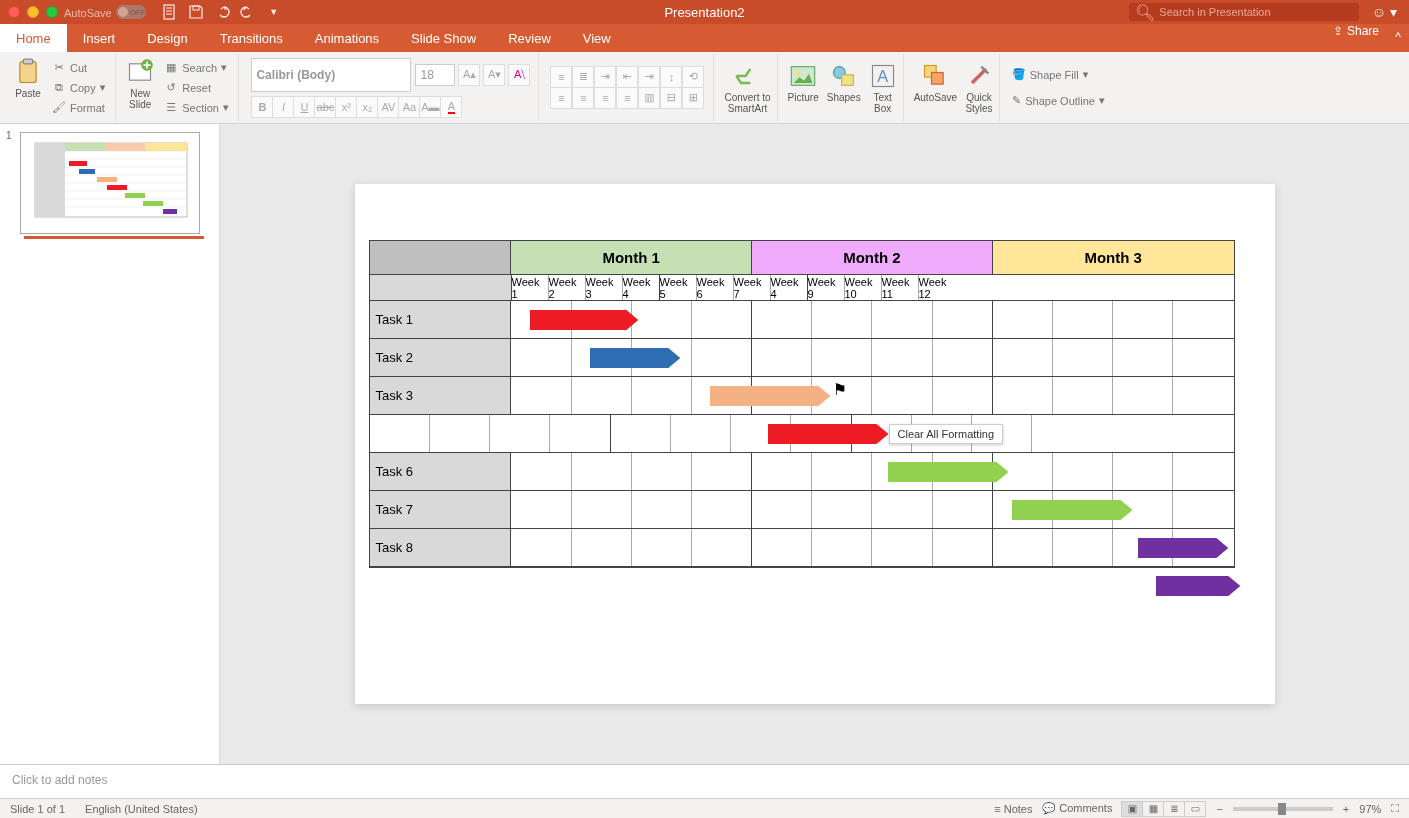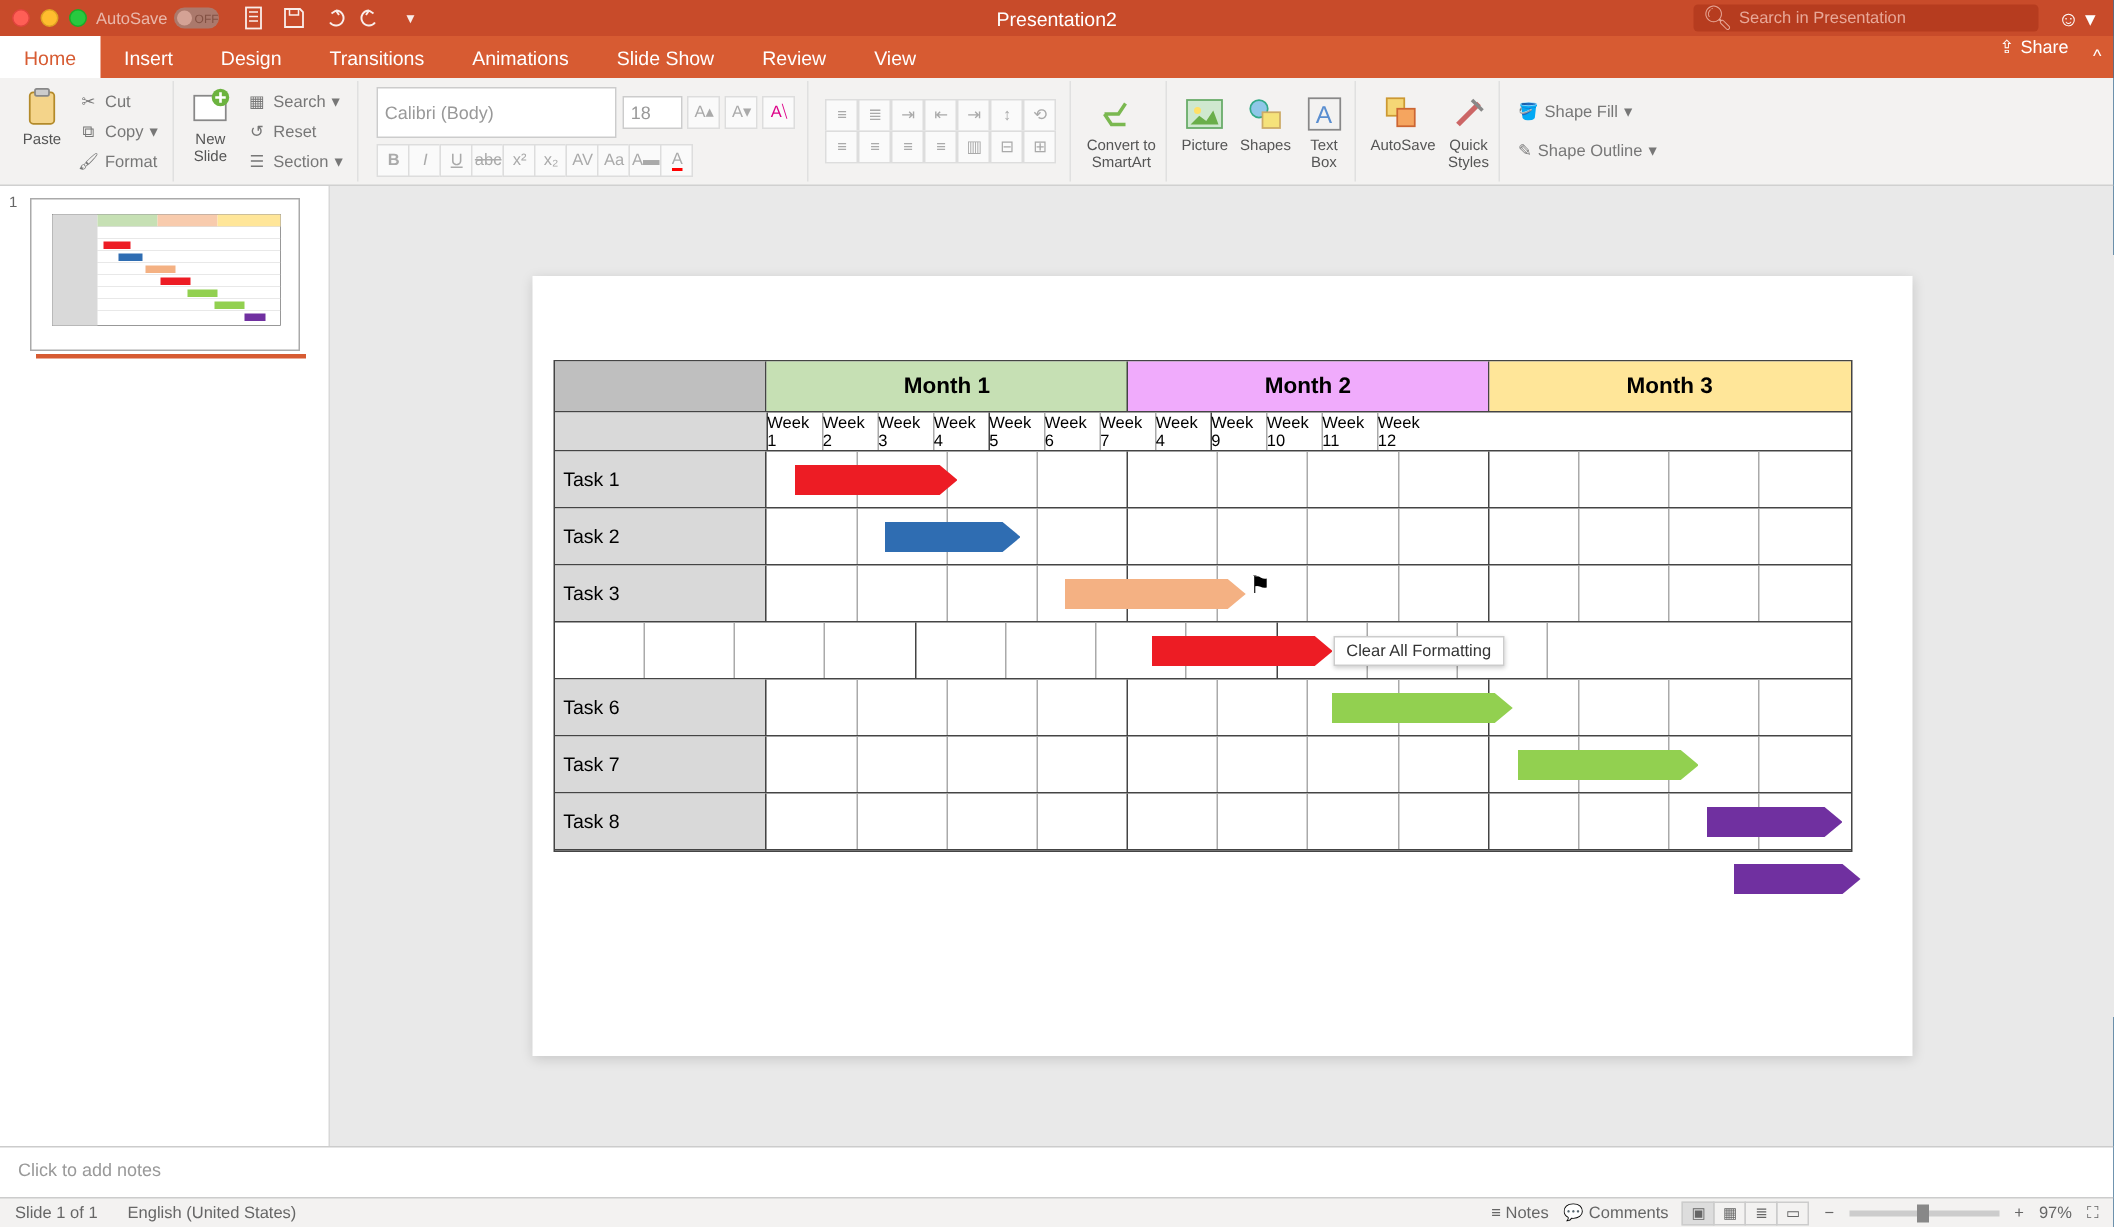--- a/index.html
+++ b/index.html
@@ -33,21 +33,21 @@
 
 
 .ribbon { height: 72px; background: #f3f2f1; border-bottom: 1px solid #d0d0d0; display: flex; align-items: center; padding: 2px 8px; gap: 4px; }
 .group { display: flex; flex-direction: column; align-items: center; height: 100%; padding: 2px 6px; border-right: 1px solid #e0e0e0; justify-content: center; }
 .group.stack { align-items: flex-start; gap: 2px; }
 .bigbtn { display: flex; flex-direction: column; align-items: center; font-size: 10px; color: #555; gap: 2px; }
 .bigbtn .ic { width: 28px; height: 28px; display: flex; align-items: center; justify-content: center; }
 .smallbtn { display: flex; align-items: center; font-size: 11px; color: #777; gap: 4px; height: 20px; padding: 0 4px; }
 .smallbtn .ic { width: 14px; height: 14px; display: flex; align-items: center; justify-content: center; }
 .font-row { display: flex; gap: 4px; align-items: center; }
-.font-select { width: 160px; height: 34px; border: 1px solid #ccc; background: #fff; font-size: 12px; padding: 0 4px; color: #999; }
+.font-select { width: 160px; height: 34px; border: 1px solid #ccc; background: #fff; font-size: 12px; padding: 0 4px; color: #999; font-weight: bold; }
 .size-select { width: 40px; height: 22px; border: 1px solid #ccc; background: #fff; font-size: 12px; padding: 0 4px; color: #999; }
 .fmt-row { display: flex; gap: 0; margin-top: 2px; }
 .fmt { width: 22px; height: 22px; border: 1px solid #ddd; display: flex; align-items: center; justify-content: center; font-size: 11px; color: #aaa; margin-left: -1px; background: #fafafa; }
 .fmt:first-child { margin-left: 0; }
 .para-grid { display: grid; grid-template-columns: repeat(7, 22px); gap: 0; }
 .para-grid .fmt { margin-left: -1px; margin-top: -1px; }
 .shape-fill-row { display: flex; align-items: center; font-size: 11px; color: #777; gap: 4px; height: 20px; }
 
 
 .workspace { display: flex; height: calc(818px - 24px - 28px - 72px - 34px - 20px); background: #e9e9e9; }

